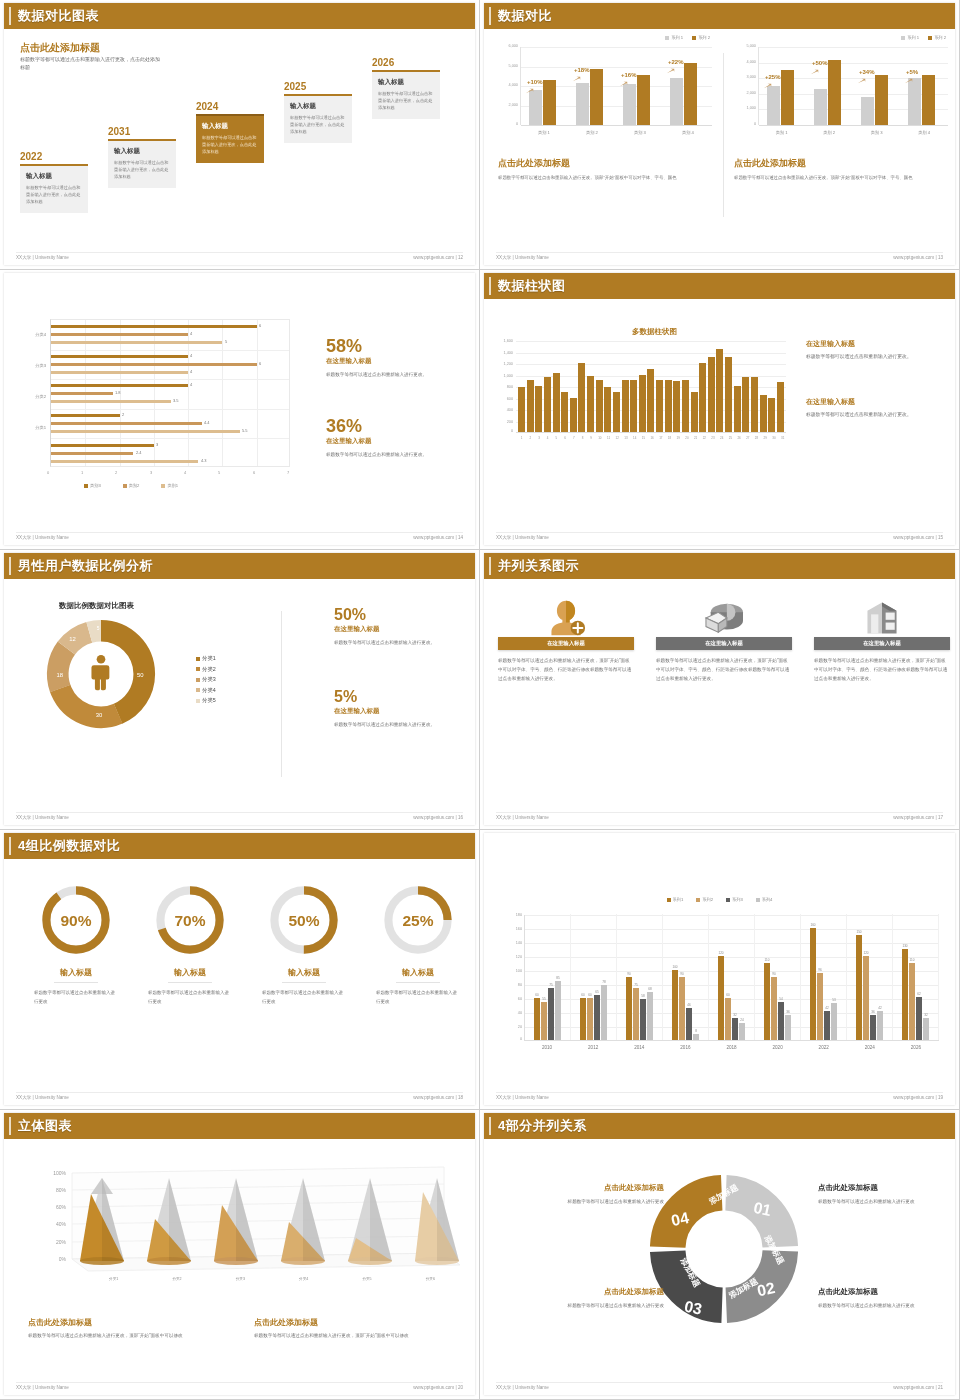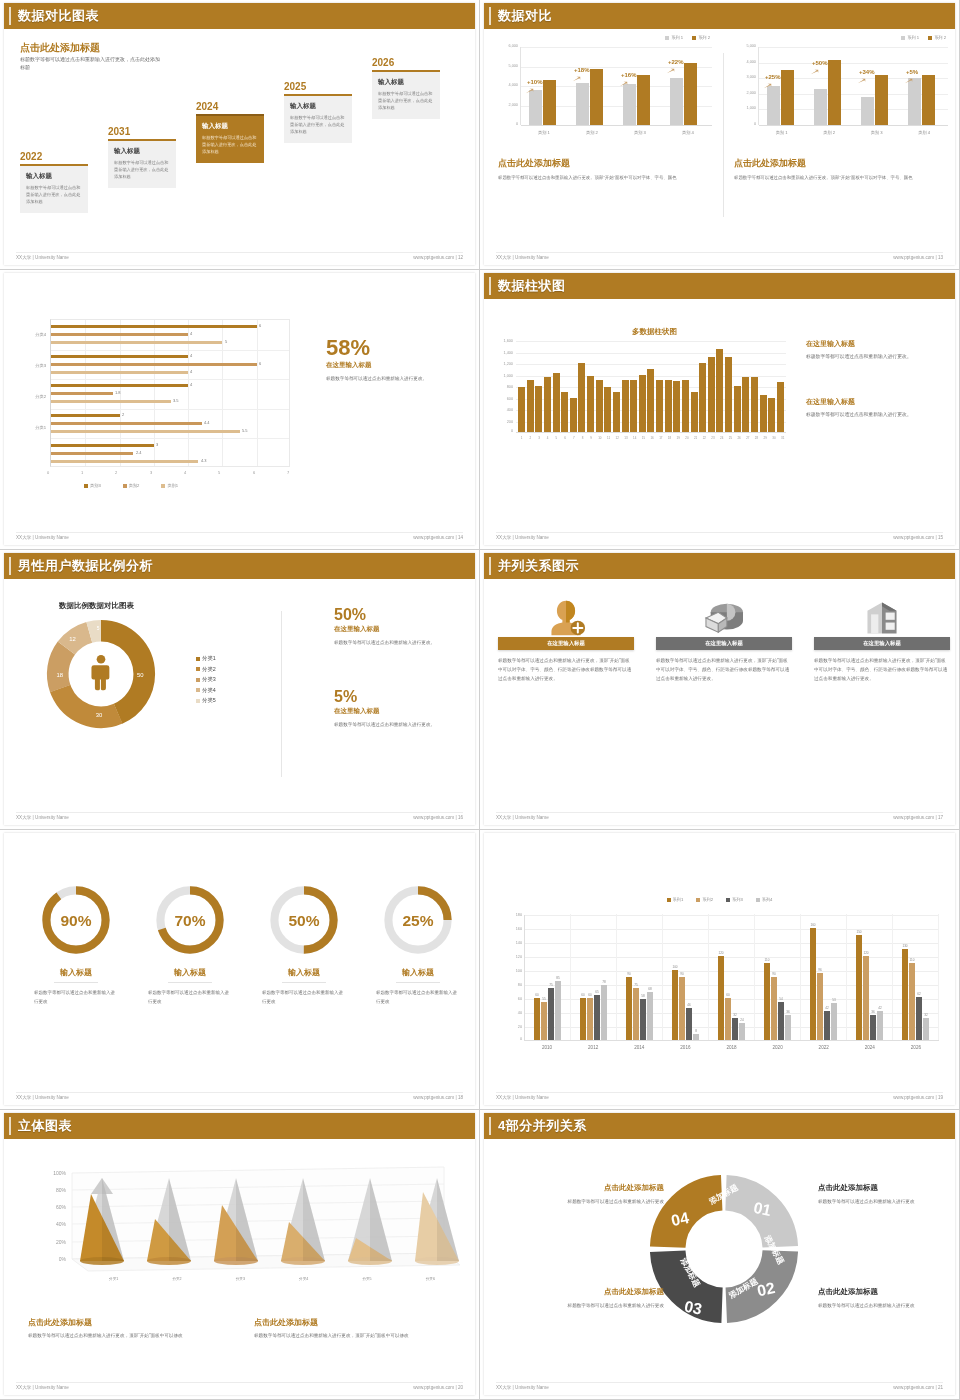--- a/index.html
+++ b/index.html
@@ -81,21 +81,21 @@
   .s13-col { position:absolute; top:6px; width:218px; }
   .s13-h { font-size:9px; font-weight:bold; color:#b07b23; margin-bottom:4px; }
   .s13-p { font-size:4.4px; color:#6f6f6f; line-height:1.9; }
   .s13-divider { position:absolute; left:239px; top:24px; bottom:34px; width:1px; background:#e6e6e6; }
   .pctlab { position:absolute; font-size:6px; font-weight:bold; color:#b07b23; }
   .arrow { position:absolute; width:9px; height:6px; }
 
   
   .hb-row { position:absolute; height:3.4px; }
   .hb-val { position:absolute; font-size:4px; color:#7a7a7a; }
-  .big-num { font-size:22px; font-weight:bold; color:#b07b23; line-height:1; }
+  .big-num { font-size:18px; font-weight:bold; color:#b07b23; line-height:1; }
   .big-sub { font-size:6.5px; font-weight:bold; color:#b07b23; margin-top:2px; }
   .big-p { font-size:4.6px; color:#6f6f6f; line-height:1.95; margin-top:5px; }
 
   
   .s15-title { position:absolute; font-size:7.5px; font-weight:bold; color:#b07b23; }
   .s15-rh { font-size:7px; font-weight:bold; color:#b07b23; }
   .s15-rp { font-size:4.8px; color:#6f6f6f; line-height:1.95; margin-top:3px; }
 
   
   .dn-lg { position:absolute; font-size:5.4px; color:#4a4a4a; line-height:1.95; }
@@ -384,20 +384,25 @@
 
         <div class="legend" style="position:absolute; left:68px; top:168px; gap:22px;">
           <span><i class="lg-sw" style="background:#b07b23"></i><span>类别3</span></span>
           <span><i class="lg-sw" style="background:#c9975a"></i><span>类别2</span></span>
           <span><i class="lg-sw" style="background:#ddbd8f"></i><span>类别1</span></span>
         </div>
       </div>
 
       <div style="position:absolute; left:322px; top:38px; width:145px;">
         <div class="big-num">58%</div>
+        <div class="big-sub">在这里输入标题</div>
+        <div class="big-p">标题数字等都可以通过点击和重新输入进行更改。</div>
+      </div>
+      <div style="position:absolute; left:322px; top:118px; width:145px;">
+        <div class="big-num">36%</div>
         <div class="big-sub">在这里输入标题</div>
         <div class="big-p">标题数字等都可以通过点击和重新输入进行更改。</div>
       </div>
     </div>
     <div class="ftr">
       <span>XX大学 | University Name</span>
       <span><span>www.pptgenius.com</span> | <span>14</span></span>
     </div>
    </div>
   </div>
@@ -628,20 +633,23 @@
     </div>
     <div class="ftr">
       <span>XX大学 | University Name</span>
       <span><span>www.pptgenius.com</span> | <span>17</span></span>
     </div>
    </div>
   </div>
 
   <div class="slide">
    <div class="slide-inner">
+    <div class="hdr">
+      <span class="hdr-title">4组比例数据对比</span>
+    </div>
     <div class="body">
       <div class="ring-card" style="left:22px; top:24px;">
         <svg viewBox="0 0 100 100" width="74" height="74">
           <circle cx="50" cy="50" r="40" fill="none" stroke="#e2e2e2" stroke-width="11"></circle>
           <circle cx="50" cy="50" r="40" fill="none" stroke="#b07b23" stroke-width="11" stroke-dasharray="226.2 251.3" transform="rotate(-90 50 50)"></circle>
           <text x="50" y="58" font-size="21" font-weight="bold" fill="#b07b23" text-anchor="middle" font-family="Liberation Sans">90%</text>
         </svg>
         <div class="ring-h">输入标题</div>
         <div class="ring-p">标题数字等都可以通过点击和重新输入进行更改</div>
       </div>

